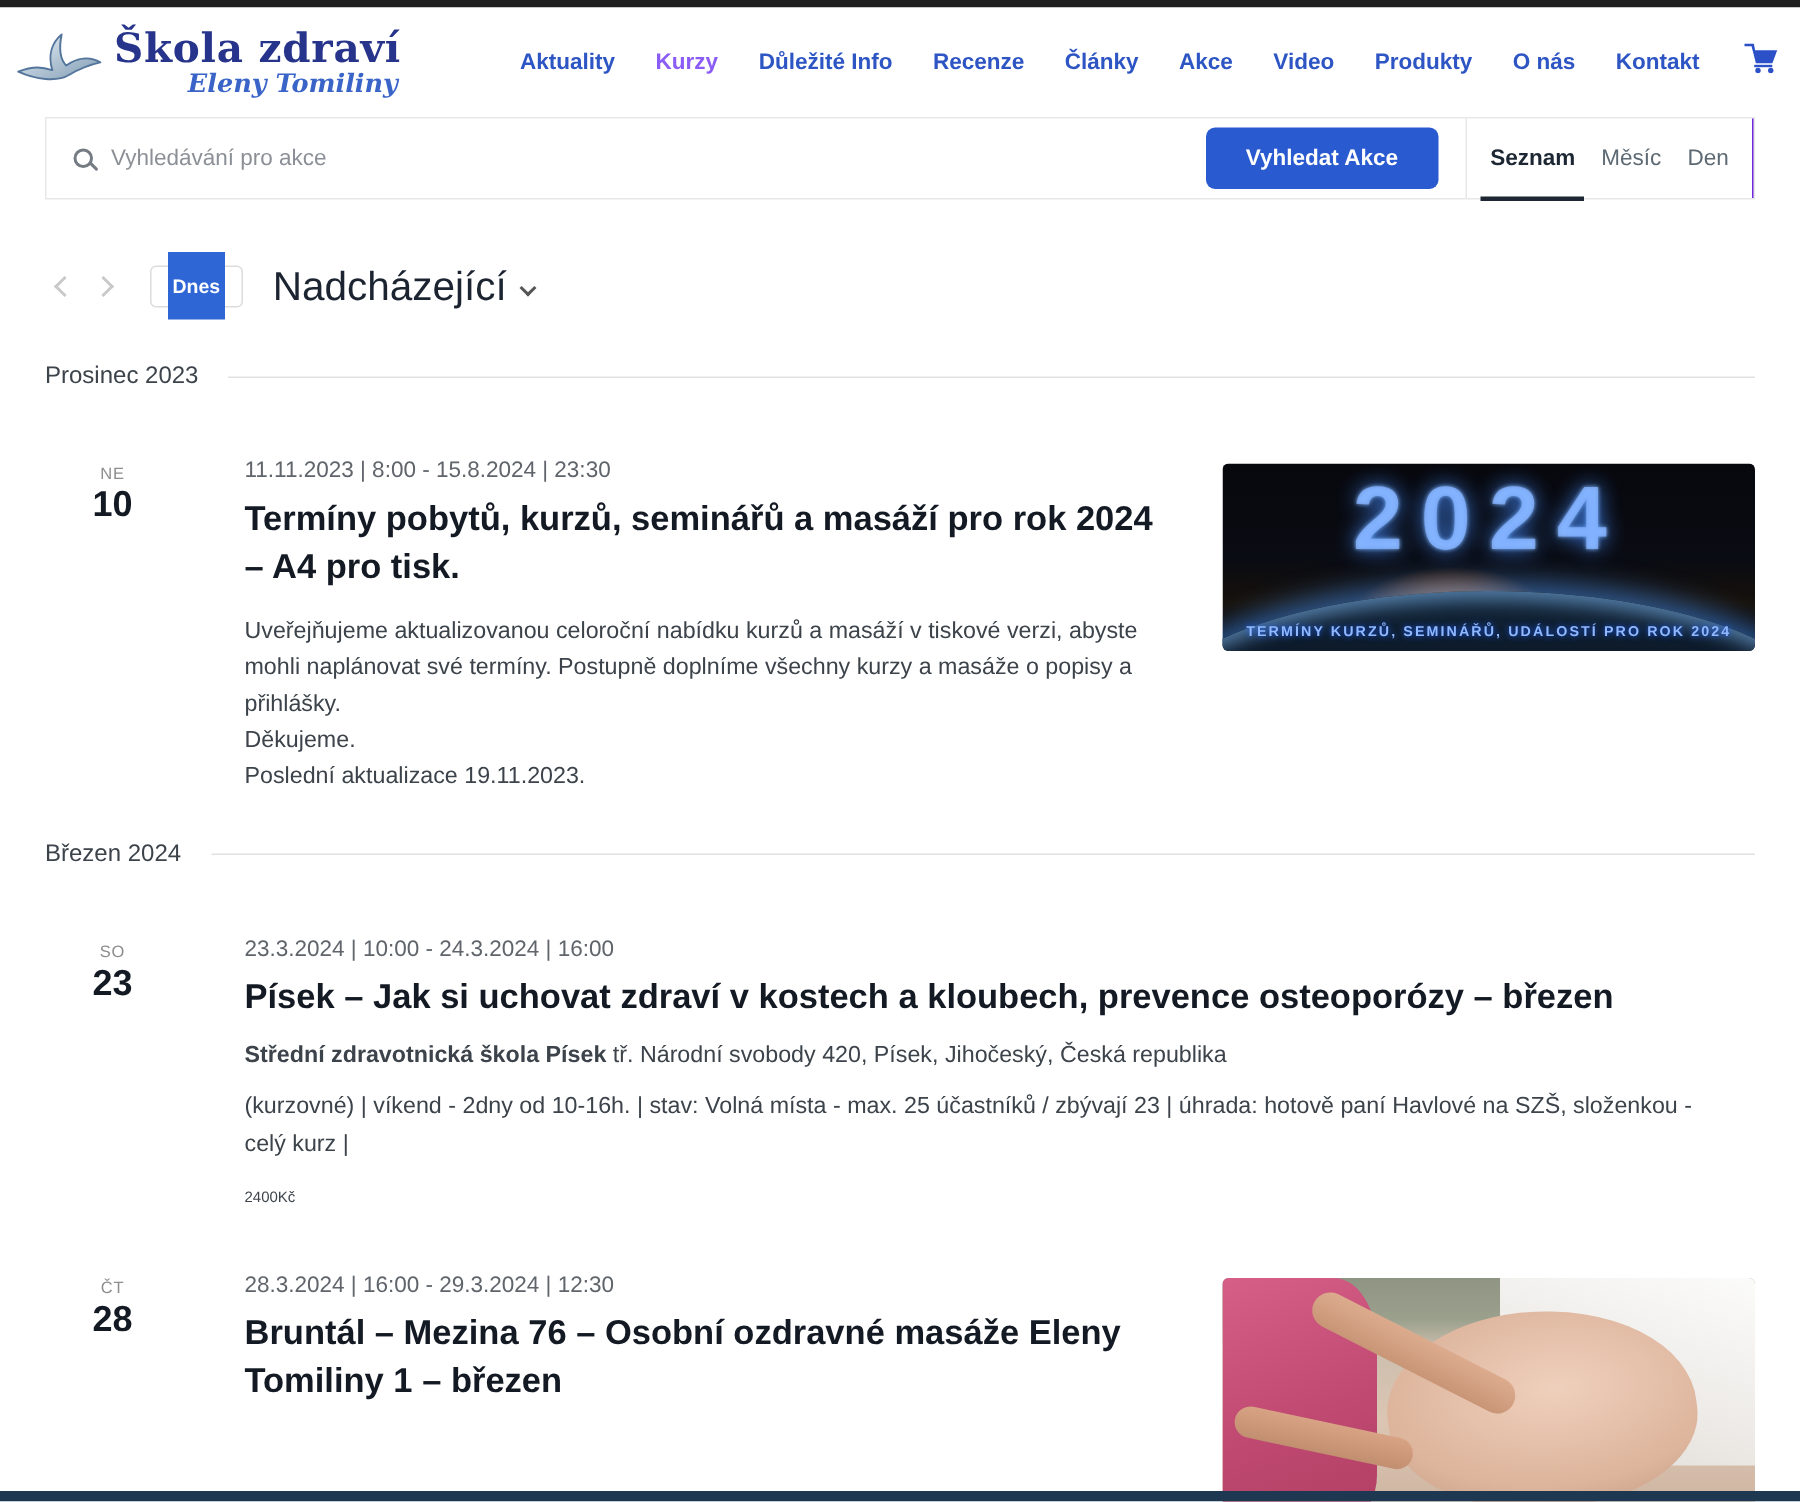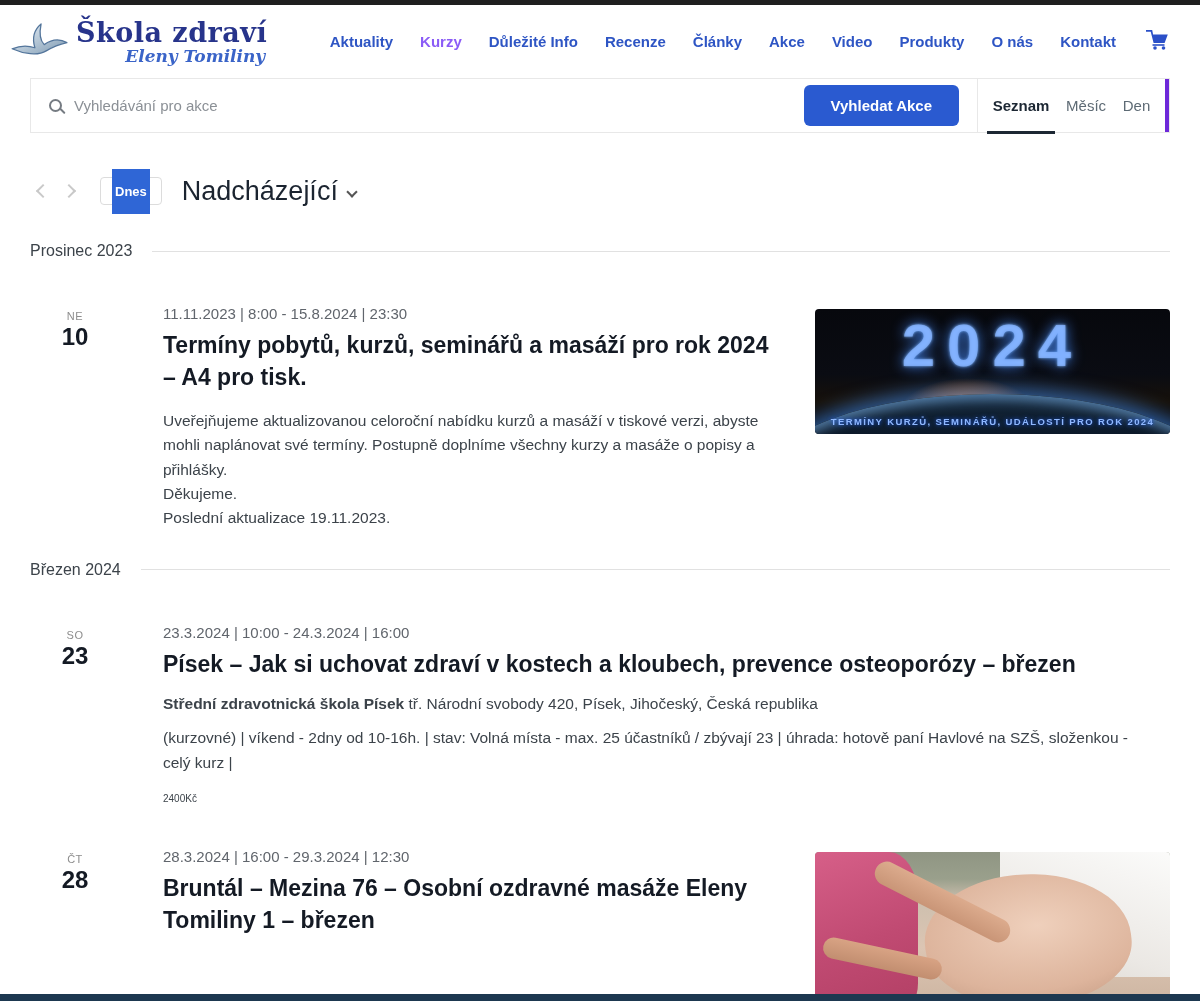--- a/index.html
+++ b/index.html
@@ -3,21 +3,21 @@
 <meta charset="utf-8">
 <style>
   * { box-sizing: border-box; margin: 0; padding: 0; }
   html,body { width:1200px; height:1001px; overflow:hidden; background:#fff;
     font-family:"Liberation Sans", sans-serif; color:#3c434a; position:relative; }
 
   
   .topbar { height:5px; background:#1f1f1f; }
 
   
-  .header { height:73px; display:flex; align-items:center; padding:0 31px 0 8px; background:#fff; }
+  .header { height:73px; display:flex; align-items:center; padding:0 14px 0 8px; background:#fff; }
   .logo { display:flex; align-items:center; text-decoration:none; cursor:pointer; }
   .brand-text { margin-left:6px; line-height:1; }
   .brand-title { font-family:"DejaVu Serif", serif; font-weight:700; font-size:27px; color:#27348b; letter-spacing:.5px; }
   .brand-sub { font-family:"DejaVu Serif", serif; font-style:italic; font-weight:700; font-size:17px;
     color:#3a64c8; text-align:right; margin-top:2px; padding-right:2px; }
   .nav { margin-left:auto; display:flex; align-items:center; gap:27px; }
   .nav a { text-decoration:none; font-size:15px; font-weight:700; color:#2e55c4; cursor:pointer; }
   .nav a.active { color:#8b5cf6; }
   .cart-btn { display:flex; align-items:center; cursor:pointer; margin-left:2px; }
 
@@ -26,21 +26,21 @@
   .search-box { flex:1; display:flex; align-items:center; gap:12px; padding-left:18px; }
   .mag { width:13px; height:13px; border:2px solid #757b82; border-radius:50%; position:relative; flex:0 0 auto; }
   .mag::after { content:""; position:absolute; width:7px; height:2px; background:#757b82;
     transform:rotate(45deg); right:-6px; bottom:-2px; border-radius:2px; }
   .search-box input { border:0; outline:0; width:100%; font-size:15px; color:#444;
     font-family:"Liberation Sans", sans-serif; }
   .search-box input::placeholder { color:#8b9096; }
   .search-btn { align-self:center; margin-right:18px; background:#2a5ad0; color:#fff; border:0;
     border-radius:6px; font-size:15px; font-weight:700; padding:12px 27px; cursor:pointer;
     font-family:"Liberation Sans", sans-serif; white-space:nowrap; }
-  .views { flex:0 0 192px; border-left:1px solid #e8e8e8; border-right:4px solid #6d28d9;
+  .views { flex:0 0 192px; border-left:1px solid #e8e8e8; border-right:1px solid #6d28d9;
     display:flex; align-items:center; justify-content:space-evenly; }
   .view { font-size:15px; color:#5d6a74; cursor:pointer; height:100%; display:flex; align-items:center; position:relative; padding:0 2px; }
   .view.active { font-weight:700; color:#1c2733; }
   .view.active::after { content:""; position:absolute; left:-4px; right:-4px; bottom:-2px; height:3px; background:#1c2733; }
 
   
   .cal-toolbar { margin:38px 30px 0; display:flex; align-items:center; height:40px; }
   .chev { width:10px; height:10px; border-left:2px solid #c9c9c9; border-bottom:2px solid #c9c9c9; display:inline-block; cursor:pointer; }
   .chev.left { transform:rotate(45deg); margin-left:8px; }
   .chev.right{ transform:rotate(-135deg); margin-left:16px; }

